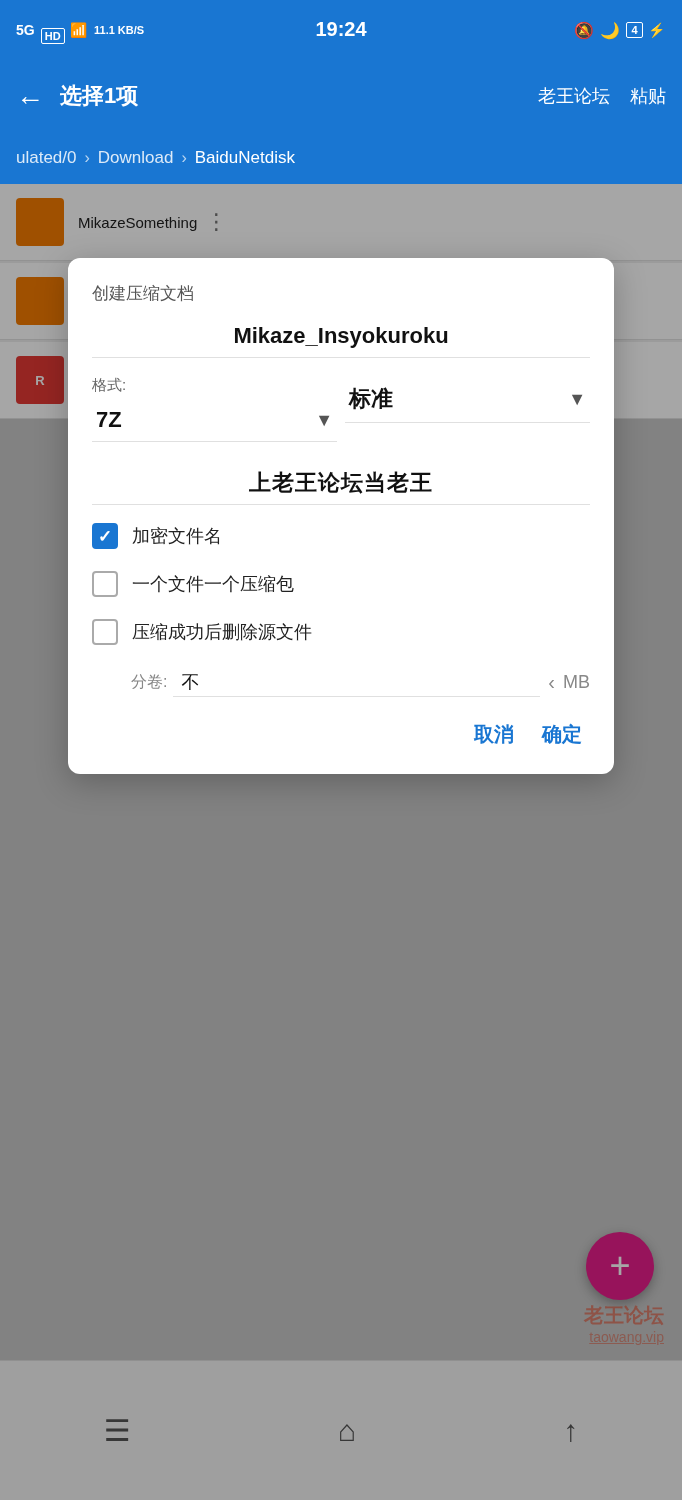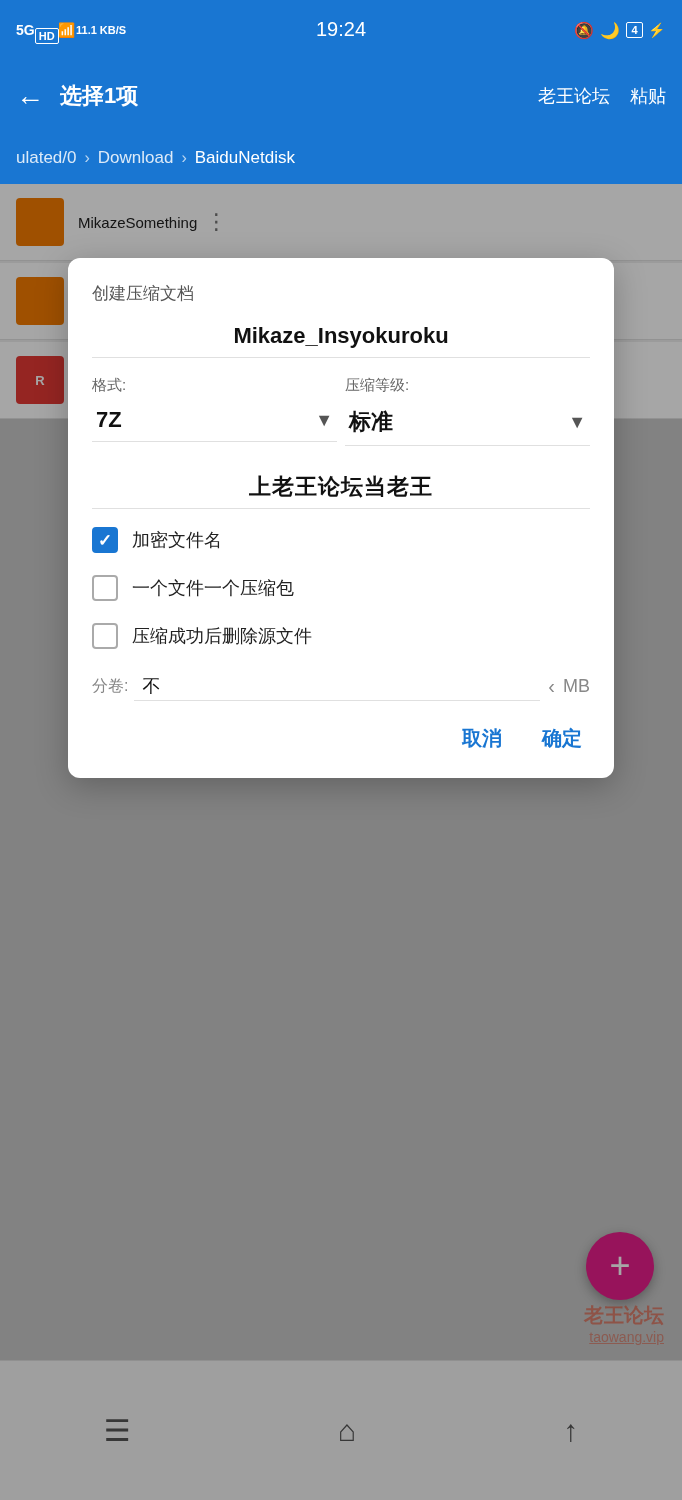--- a/index.html
+++ b/index.html
@@ -19,35 +19,36 @@
       height: 60px;
       background: #1976d2;
       display: flex;
       align-items: center;
       justify-content: space-between;
       padding: 0 16px;
     }
     .status-bar-left {
       display: flex;
       align-items: center;
+      gap: 6px;
     }
     .status-bar-right {
       display: flex;
       align-items: center;
       gap: 6px;
     }
     .status-text {
       color: white;
       font-size: 14px;
       font-weight: bold;
     }
     .status-time {
       color: white;
       font-size: 20px;
-      font-weight: normal;
+      font-weight: bold;
       position: absolute;
       left: 50%;
       transform: translateX(-50%);
       top: 18px;
     }
 
     
     .app-bar {
       width: 100%;
       height: 72px;
@@ -262,20 +263,21 @@
       font-weight: bold;
     }
     .checkbox-label {
       font-size: 18px;
       color: #222;
     }
     .dialog-volume-row {
       display: flex;
       align-items: center;
       margin-bottom: 18px;
+      margin-left: 39px;
     }
     .dialog-volume-label {
       font-size: 16px;
       color: #888;
       margin-right: 6px;
     }
     .dialog-volume-input {
       flex: 1;
       border: none;
       border-bottom: 1px solid #e0e0e0;
@@ -290,21 +292,21 @@
       color: #888;
       margin: 0 8px;
     }
     .dialog-volume-unit {
       font-size: 18px;
       color: #888;
     }
     .dialog-actions {
       display: flex;
       justify-content: flex-end;
-      gap: 24px;
+      gap: 12px;
       margin-top: 8px;
     }
     .dialog-btn {
       font-size: 20px;
       font-weight: bold;
       color: #1976d2;
       background: none;
       border: none;
       cursor: pointer;
       padding: 6px 8px;
@@ -443,21 +445,20 @@
 
   <div class="dialog-row">
     <div class="dialog-field">
       <div class="dialog-label">格式:</div>
       <div class="dialog-select">
         <span class="dialog-select-value">7Z</span>
         <span class="dialog-select-arrow">▼</span>
       </div>
     </div>
     <div class="dialog-field">
-      <div class="dialog-label">压缩等级:</div>
       <div class="dialog-select">
         <span class="dialog-select-value">标准</span>
         <span class="dialog-select-arrow">▼</span>
       </div>
     </div>
   </div>
 
   <div class="dialog-password">上老王论坛当老王</div>
   <div class="dialog-divider2"></div>
 

